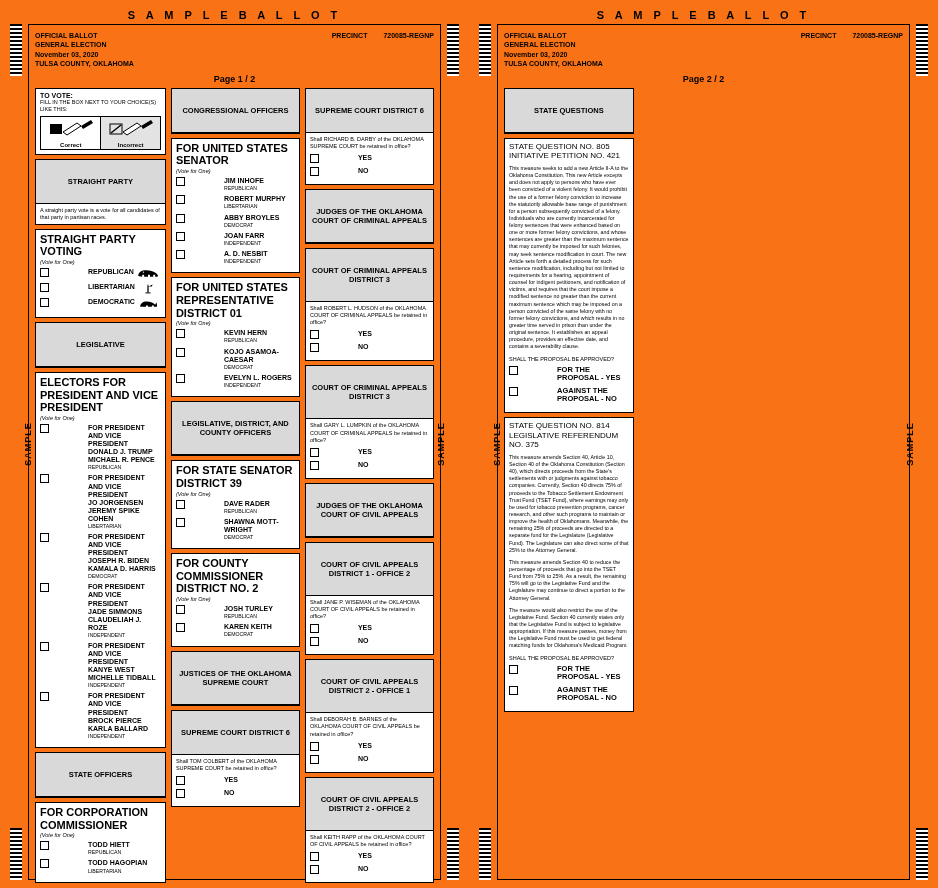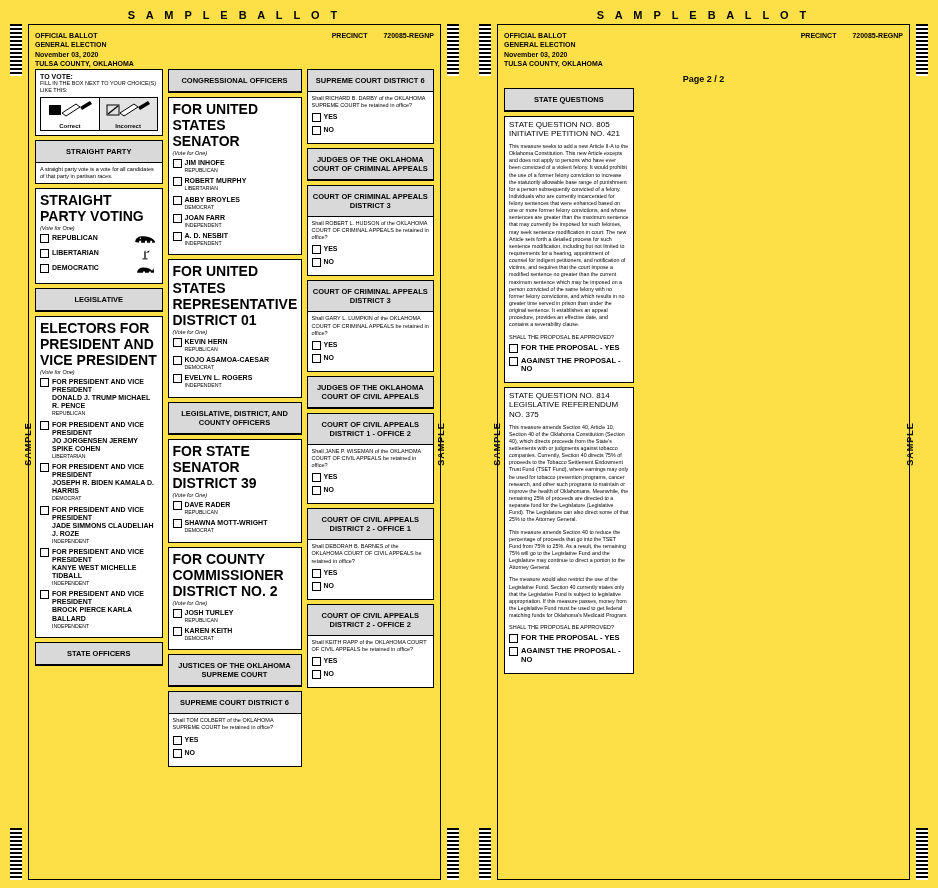--- a/index.html
+++ b/index.html
@@ -5,21 +5,21 @@
   * { box-sizing: border-box; }
   html, body {
     margin: 0; padding: 0;
     background: #ffffff;
     font-family: "Liberation Sans", sans-serif;
   }
   .page {
     position: relative;
     width: 938px;
     height: 888px;
-    background: #fde047;
+    background: #f97316;
   }
   .ballot {
     position: absolute;
     top: 0;
     width: 469px;
     height: 888px;
   }
   .ballot.left { left: 0; }
   .ballot.right { left: 469px; }
 
@@ -103,28 +103,28 @@
     border: 1px solid #000;
     margin-bottom: 4px;
     background: #fff;
   }
   .box-head {
     background: #d9d9d9;
     border-bottom: 1px solid #000;
     text-align: center;
     font-weight: bold;
     font-size: 7.5px;
-    padding: 6px 2px;
+    padding: 17px 2px;
     line-height: 1.2;
   }
   .box-body { padding: 3px 4px 4px 4px; }
 
   .office-title {
     font-weight: bold;
-    font-size: 14px;
+    font-size: 11px;
     line-height: 1.15;
     margin-bottom: 1px;
   }
   .vote-for {
     font-size: 5.5px;
     font-style: italic;
     margin-bottom: 3px;
   }
   .q-text {
     font-size: 5.5px;
@@ -138,21 +138,21 @@
     margin-bottom: 4px;
   }
   .obox {
     width: 9px; height: 9px;
     border: 1.3px solid #000;
     flex: 0 0 9px;
     margin-right: 3px;
     margin-top: 0px;
     background: #fff;
   }
-  .cand-txt { flex: 1; }
+  .cand-txt { flex: 1; margin-left: 36px; }
   .cand-name {
     font-weight: bold;
     font-size: 7px;
     line-height: 1.15;
   }
   .cand-party {
     font-size: 5.2px;
     line-height: 1.2;
     margin-top: 0px;
   }
@@ -227,20 +227,21 @@
           <div>GENERAL ELECTION</div>
           <div>November 03, 2020</div>
           <div>TULSA COUNTY, OKLAHOMA</div>
         </div>
         <div class="hdr-right">
           <span>PRECINCT</span>
           <span class="pnum">720085-REGNP</span>
         </div>
       </div>
 
+      <div class="pagelabel">Page  1 / 2</div>
 
       <div class="cols">
 
         <div class="col">
 
           <div class="box">
             <div class="box-body">
               <div class="to-vote-title">TO VOTE:</div>
               <div class="to-vote-sub">FILL IN THE BOX NEXT TO YOUR CHOICE(S) LIKE THIS:</div>
               <div class="marksample">
@@ -371,20 +372,40 @@
                   <div class="cand-party">INDEPENDENT</div>
                 </div>
               </div>
             </div>
           </div>
 
           <div class="box">
             <div class="box-head">STATE OFFICERS</div>
           </div>
 
+          <div class="box">
+            <div class="box-body">
+              <div class="office-title">FOR CORPORATION COMMISSIONER</div>
+              <div class="vote-for">(Vote for One)</div>
+              <div class="cand">
+                <div class="obox"></div>
+                <div class="cand-txt">
+                  <div class="cand-name">TODD HIETT</div>
+                  <div class="cand-party">REPUBLICAN</div>
+                </div>
+              </div>
+              <div class="cand">
+                <div class="obox"></div>
+                <div class="cand-txt">
+                  <div class="cand-name">TODD HAGOPIAN</div>
+                  <div class="cand-party">LIBERTARIAN</div>
+                </div>
+              </div>
+            </div>
+          </div>
 
         </div>
 
         <div class="col">
 
           <div class="box">
             <div class="box-head">CONGRESSIONAL OFFICERS</div>
           </div>
 
           <div class="box">

